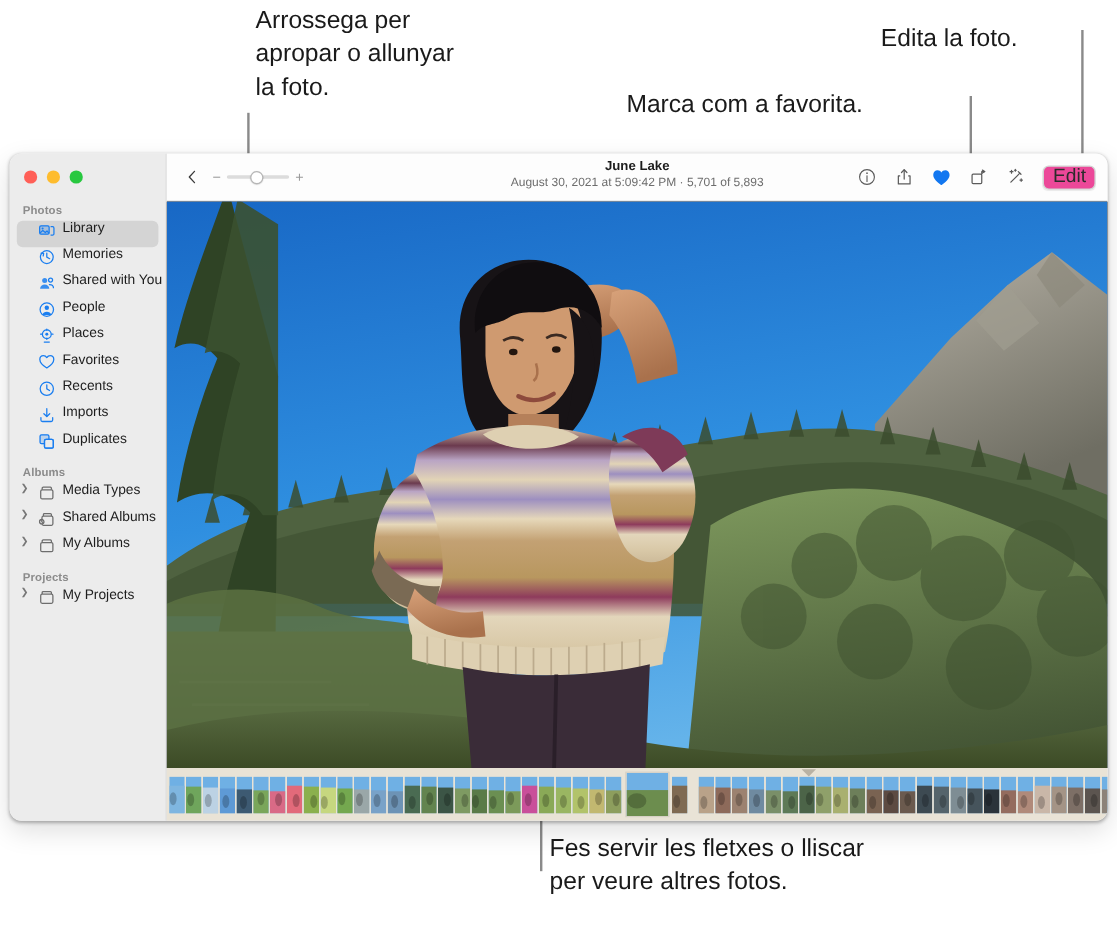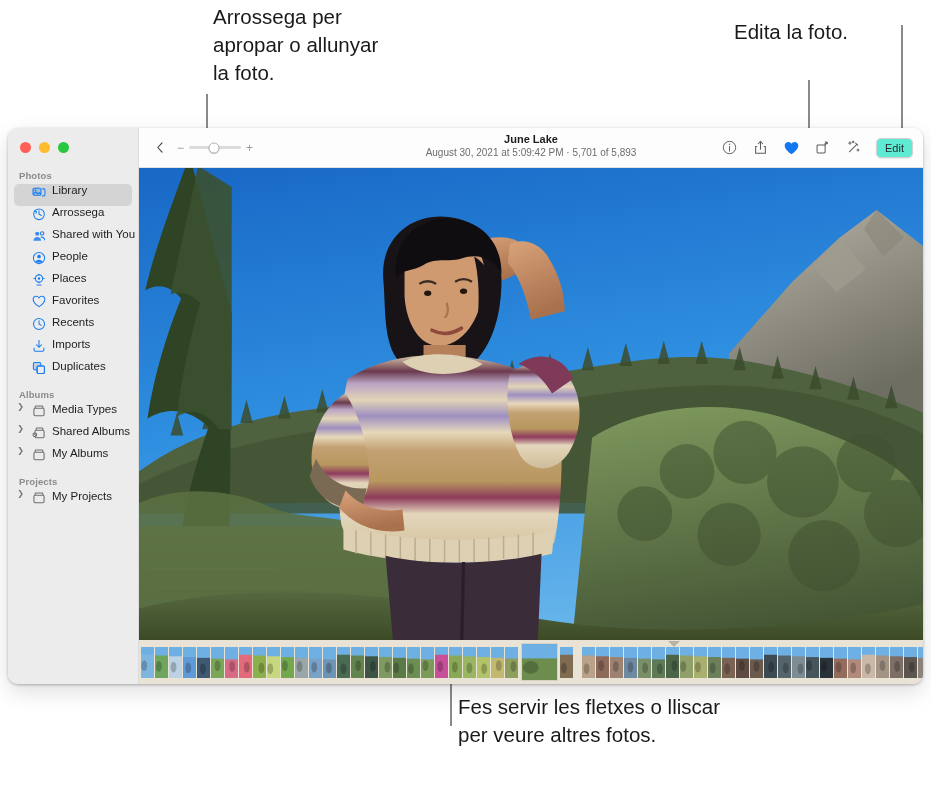--- a/index.html
+++ b/index.html
@@ -133,22 +133,22 @@
     display: flex; align-items: center; justify-content: center;
     color: #5b5b5b; cursor: default;
   }
   .tb-btn svg { display: block; }
   .tb-btn.fav { color: #1277f0; }
   .edit-btn {
     height: 20px; min-width: 37px;
     padding: 0 7px;
     border: 1px solid #d2d2d2;
     border-radius: 5px;
-    background: #5eead4;
-    font-size: 11px; color: #2b2b2b;
+    background: #ec4899;
+    font-size: 16px; color: #2b2b2b;
     display: flex; align-items: center; justify-content: center;
     cursor: default;
     box-shadow: 0 .5px .8px rgba(0,0,0,.08);
   }
 
   
   #stage {
     flex: 1 1 auto; position: relative; overflow: hidden;
     background: #000;
   }
@@ -191,20 +191,21 @@
 </head>
 <body>
 
 <div id="root">
 
   <div class="callout" style="left:213px; top:3px; width:260px;">Arrossega per
 apropar o allunyar
 la foto.</div>
   <div class="callout-line" style="left:206px; top:94px; height:34px;"></div>
 
+  <div class="callout" style="left:522px; top:73px; width:290px; text-align:left;">Marca com a favorita.</div>
   <div class="callout-line" style="left:808px; top:80px; height:48px;"></div>
 
   <div class="callout" style="left:658px; top:18px; width:190px; text-align:right;">Edita la foto.</div>
   <div class="callout-line" style="left:901px; top:25px; height:103px;"></div>
 
   <div class="callout" style="left:458px; top:693px; width:420px;">Fes servir les fletxes o lliscar
 per veure altres fotos.</div>
   <div class="callout-line" style="left:450px; top:684px; height:42px;"></div>
 
   <div id="window">
@@ -232,21 +233,21 @@
           </div>
           <div class="sb-item">
             <span class="disc"></span>
             <span class="sb-ico">
               <svg viewBox="0 0 16 16" width="14" height="14" fill="none" stroke="currentColor" stroke-width="1.2">
                 <circle cx="8" cy="8.3" r="6.1"></circle>
                 <path d="M8 4.4V8.3l2.7 1.5" stroke-linecap="round"></path>
                 <path d="M2.6 4.5l2.4.3-.4 2.4" stroke-linecap="round" stroke-linejoin="round"></path>
               </svg>
             </span>
-            <span class="sb-label">Arrossega</span>
+            <span class="sb-label">Memories</span>
           </div>
           <div class="sb-item">
             <span class="disc"></span>
             <span class="sb-ico">
               <svg viewBox="0 0 16 16" width="14" height="14" fill="none" stroke="currentColor" stroke-width="1.2">
                 <circle cx="6" cy="5.4" r="2.4" fill="currentColor" stroke="none" opacity=".85"></circle>
                 <path d="M1.6 13.4c0-2.6 2-4.2 4.4-4.2s4.4 1.6 4.4 4.2" fill="currentColor" stroke="none" opacity=".85"></path>
                 <circle cx="11.6" cy="5" r="1.9"></circle>
                 <path d="M10 9.4c2.6-.5 4.4 1 4.4 3.4"></path>
               </svg>

